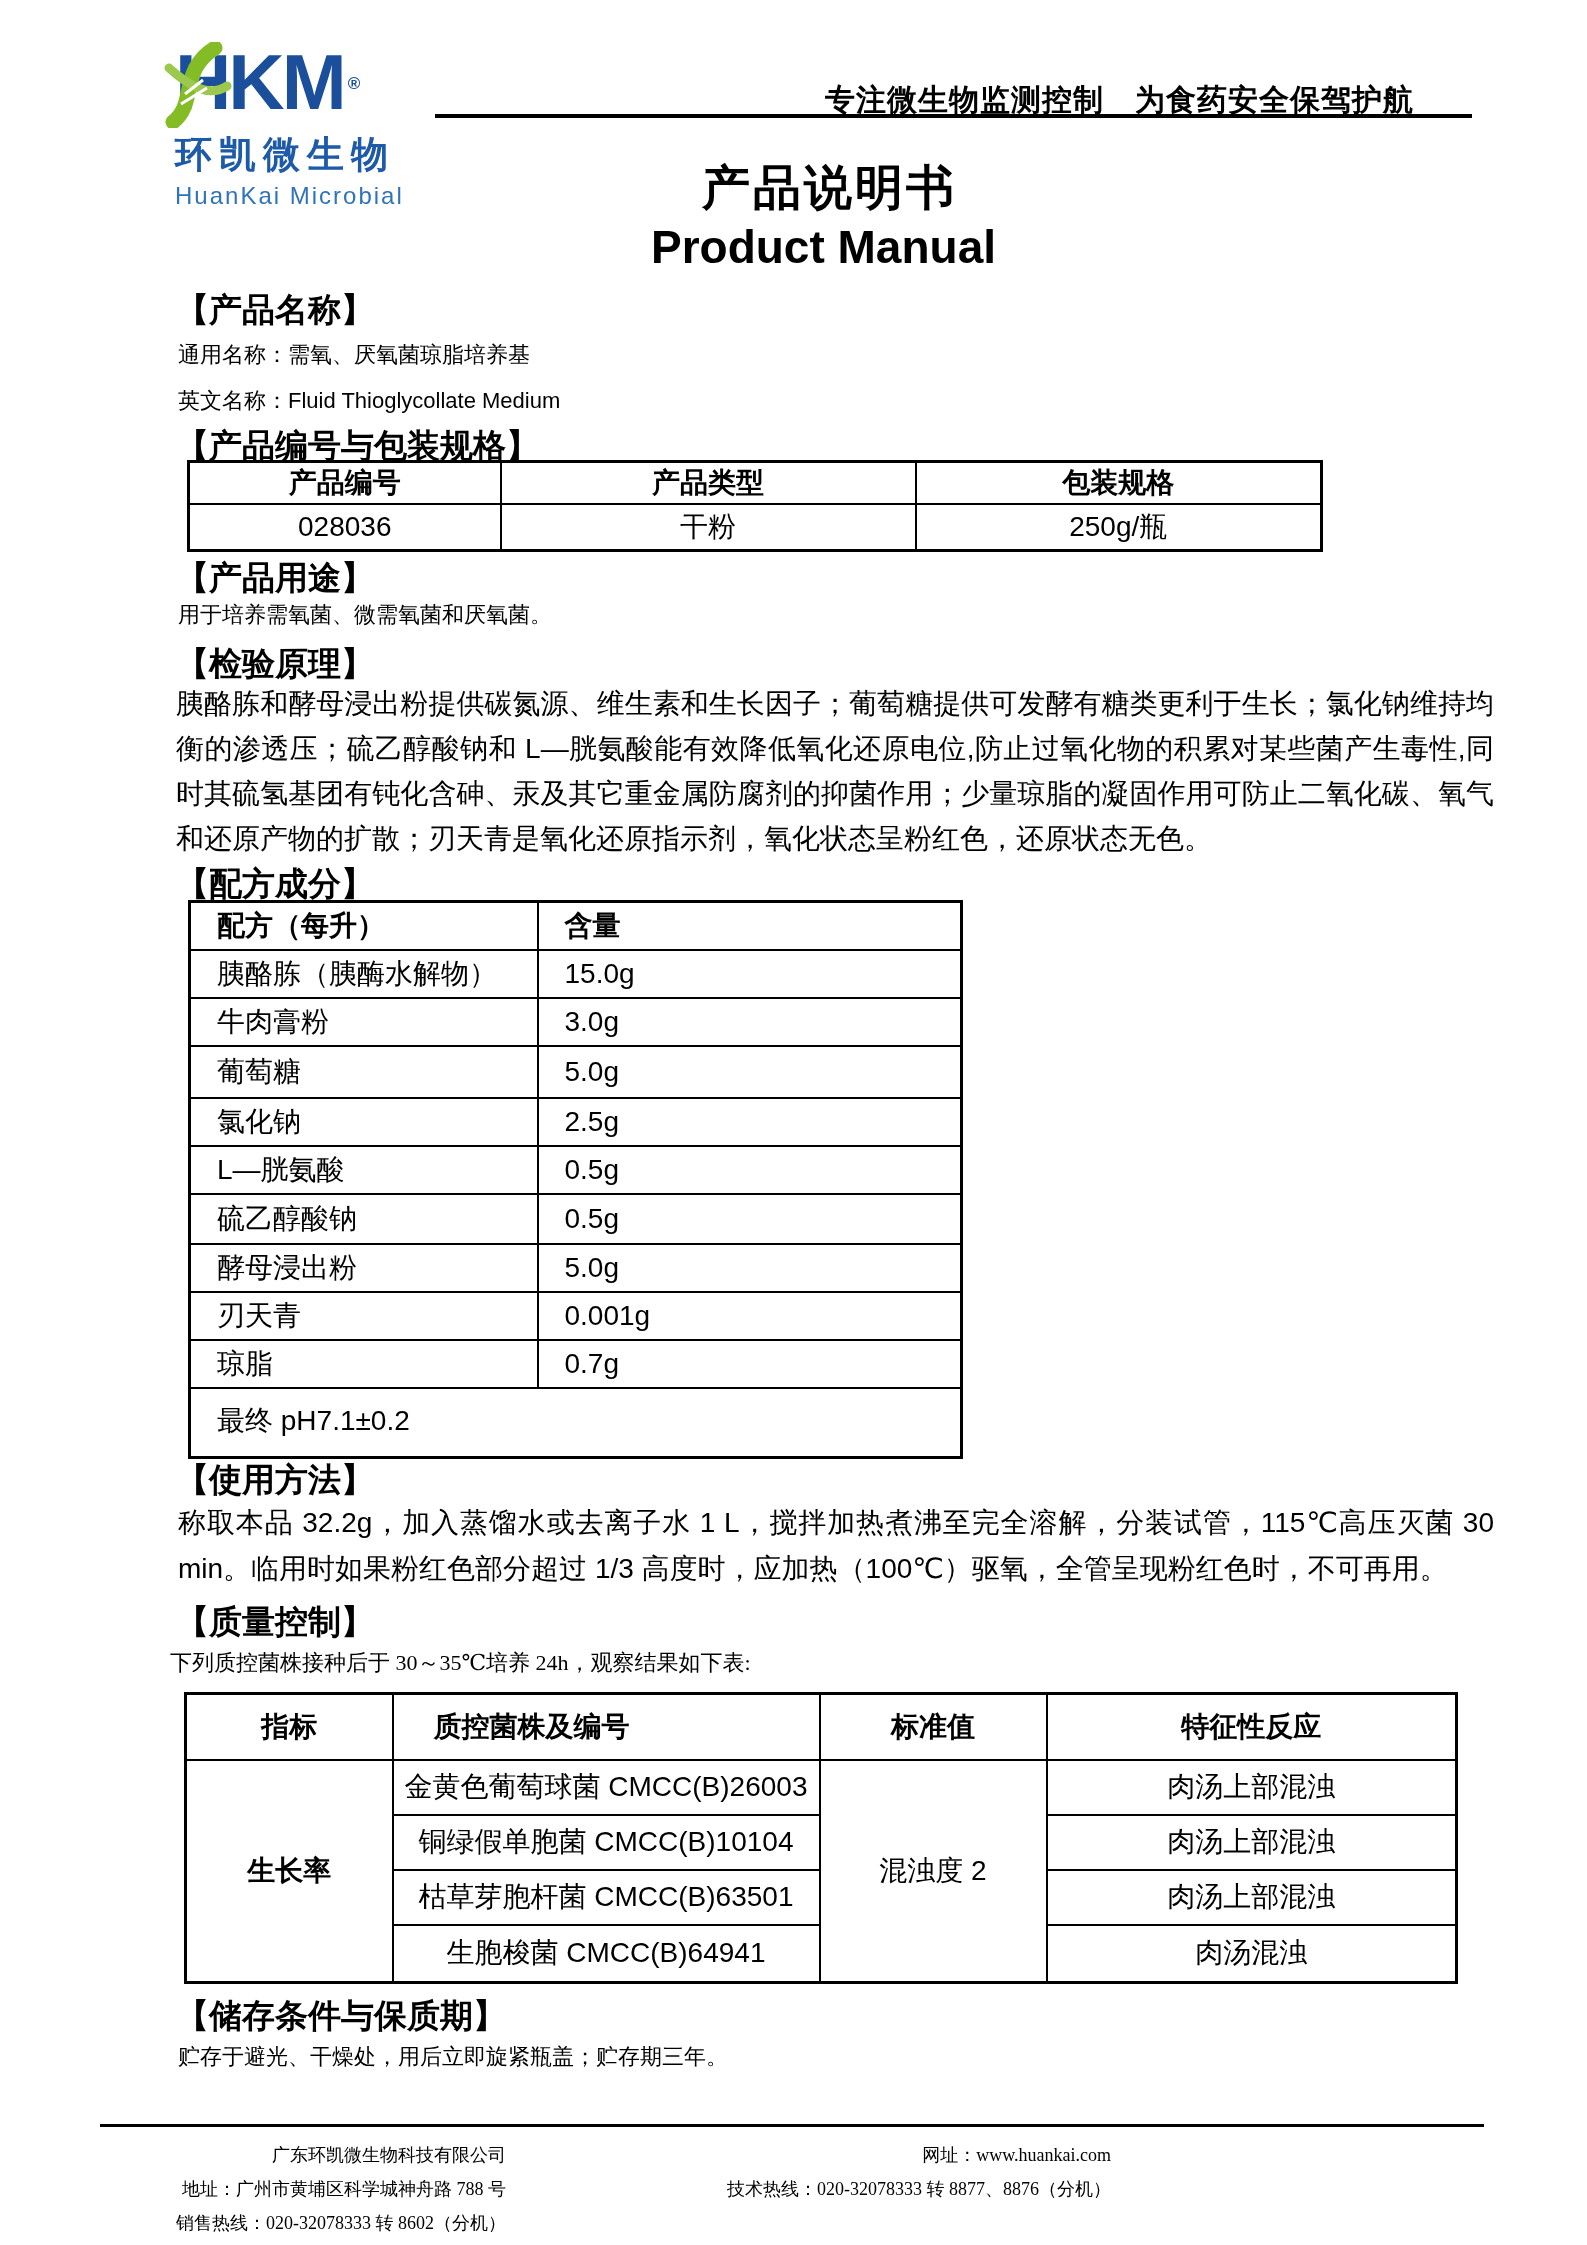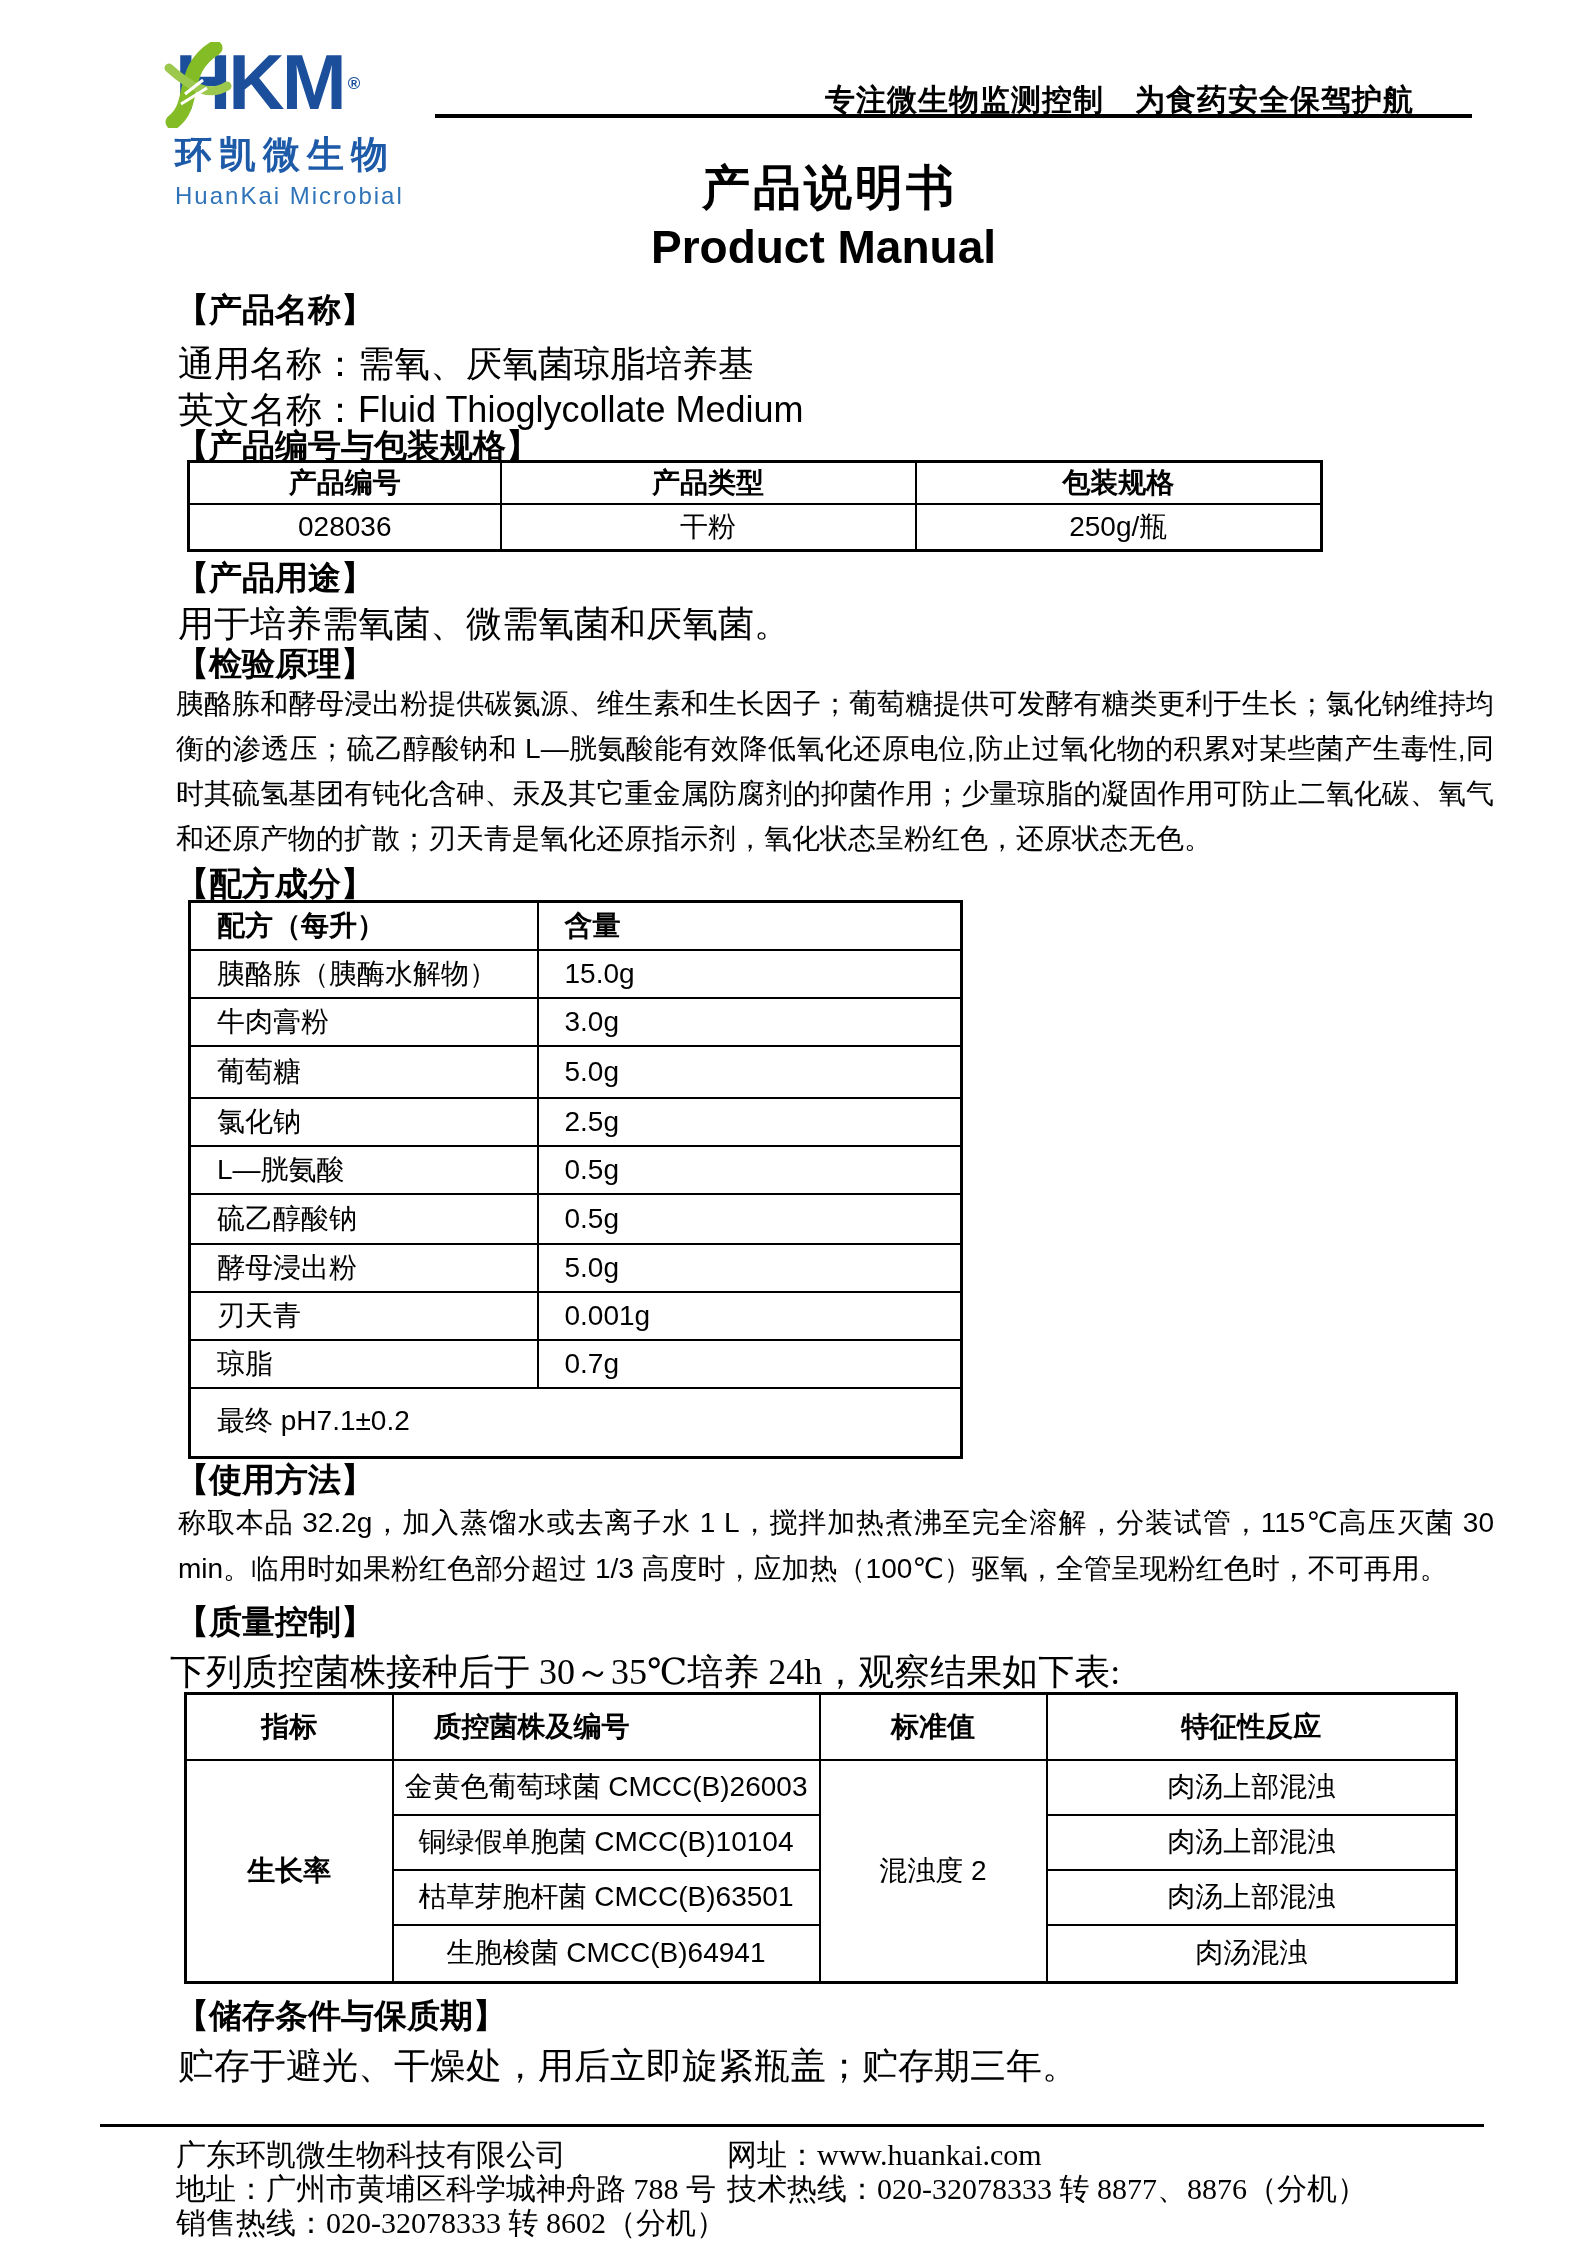--- a/index.html
+++ b/index.html
@@ -22,39 +22,39 @@
   .logo-en{font-size:24px;font-weight:500;color:#2f74b8;letter-spacing:2px;margin-top:2px;white-space:nowrap;}
   .slogan{
     top:80px;right:173px;font-size:30px;font-weight:600;color:#000;
     white-space:nowrap;letter-spacing:1px;
   }
   .head-rule{top:114px;left:435px;width:1037px;height:4px;background:#000;}
   .doc-title{top:156px;left:0;width:1587px;text-align:center;font-size:48px;font-weight:800;letter-spacing:3px;margin-left:36px;}
   .doc-subtitle{top:220px;left:0;width:1587px;text-align:center;font-size:46px;font-weight:700;padding-left:30px;}
   
   .sec-h{font-size:33px;font-weight:800;white-space:nowrap;}
-  .body-line{font-size:36px;white-space:nowrap;}
+  .body-line{font-size:22px;white-space:nowrap;}
   .para{font-size:28px;text-align:justify;text-justify:inter-ideograph;}
   
   table{border-collapse:collapse;table-layout:fixed;}
   td,th{border:2px solid #000;font-size:28px;font-weight:400;overflow:hidden;}
   .tbl{border:3px solid #000;}
   .tbl th{font-weight:700;}
   .t-center{text-align:center;}
   
   .formula td,.formula th{text-align:left;padding-left:26px;}
   .formula .ph-cell{vertical-align:bottom;padding-bottom:16px;}
   
   .qc th{text-align:center;}
   .qc .strain-h{text-align:left;padding-left:40px;}
   .qc td{text-align:center;}
   .qc .indicator{font-weight:700;}
   
   .foot-rule{top:2124px;left:100px;width:1384px;height:3px;background:#000;}
-  .footer-col{font-family:"Liberation Serif","DejaVu Serif",serif;font-size:30px;line-height:34px;white-space:nowrap;}
+  .footer-col{font-family:"Liberation Serif","DejaVu Serif",serif;font-size:18px;line-height:34px;white-space:nowrap;text-align:right;}
   .serif{font-family:"Liberation Serif","DejaVu Serif",serif;}
 </style>
 </head>
 <body>
 
 <div class="abs logo">
   <div class="logo-row1">
     <span class="logo-helix">
       <svg width="74" height="86" viewBox="0 0 74 86">
         <path d="M10 80 C 34 62, 16 28, 52 6" stroke="#84bc26" stroke-width="15" fill="none" stroke-linecap="round"></path>

